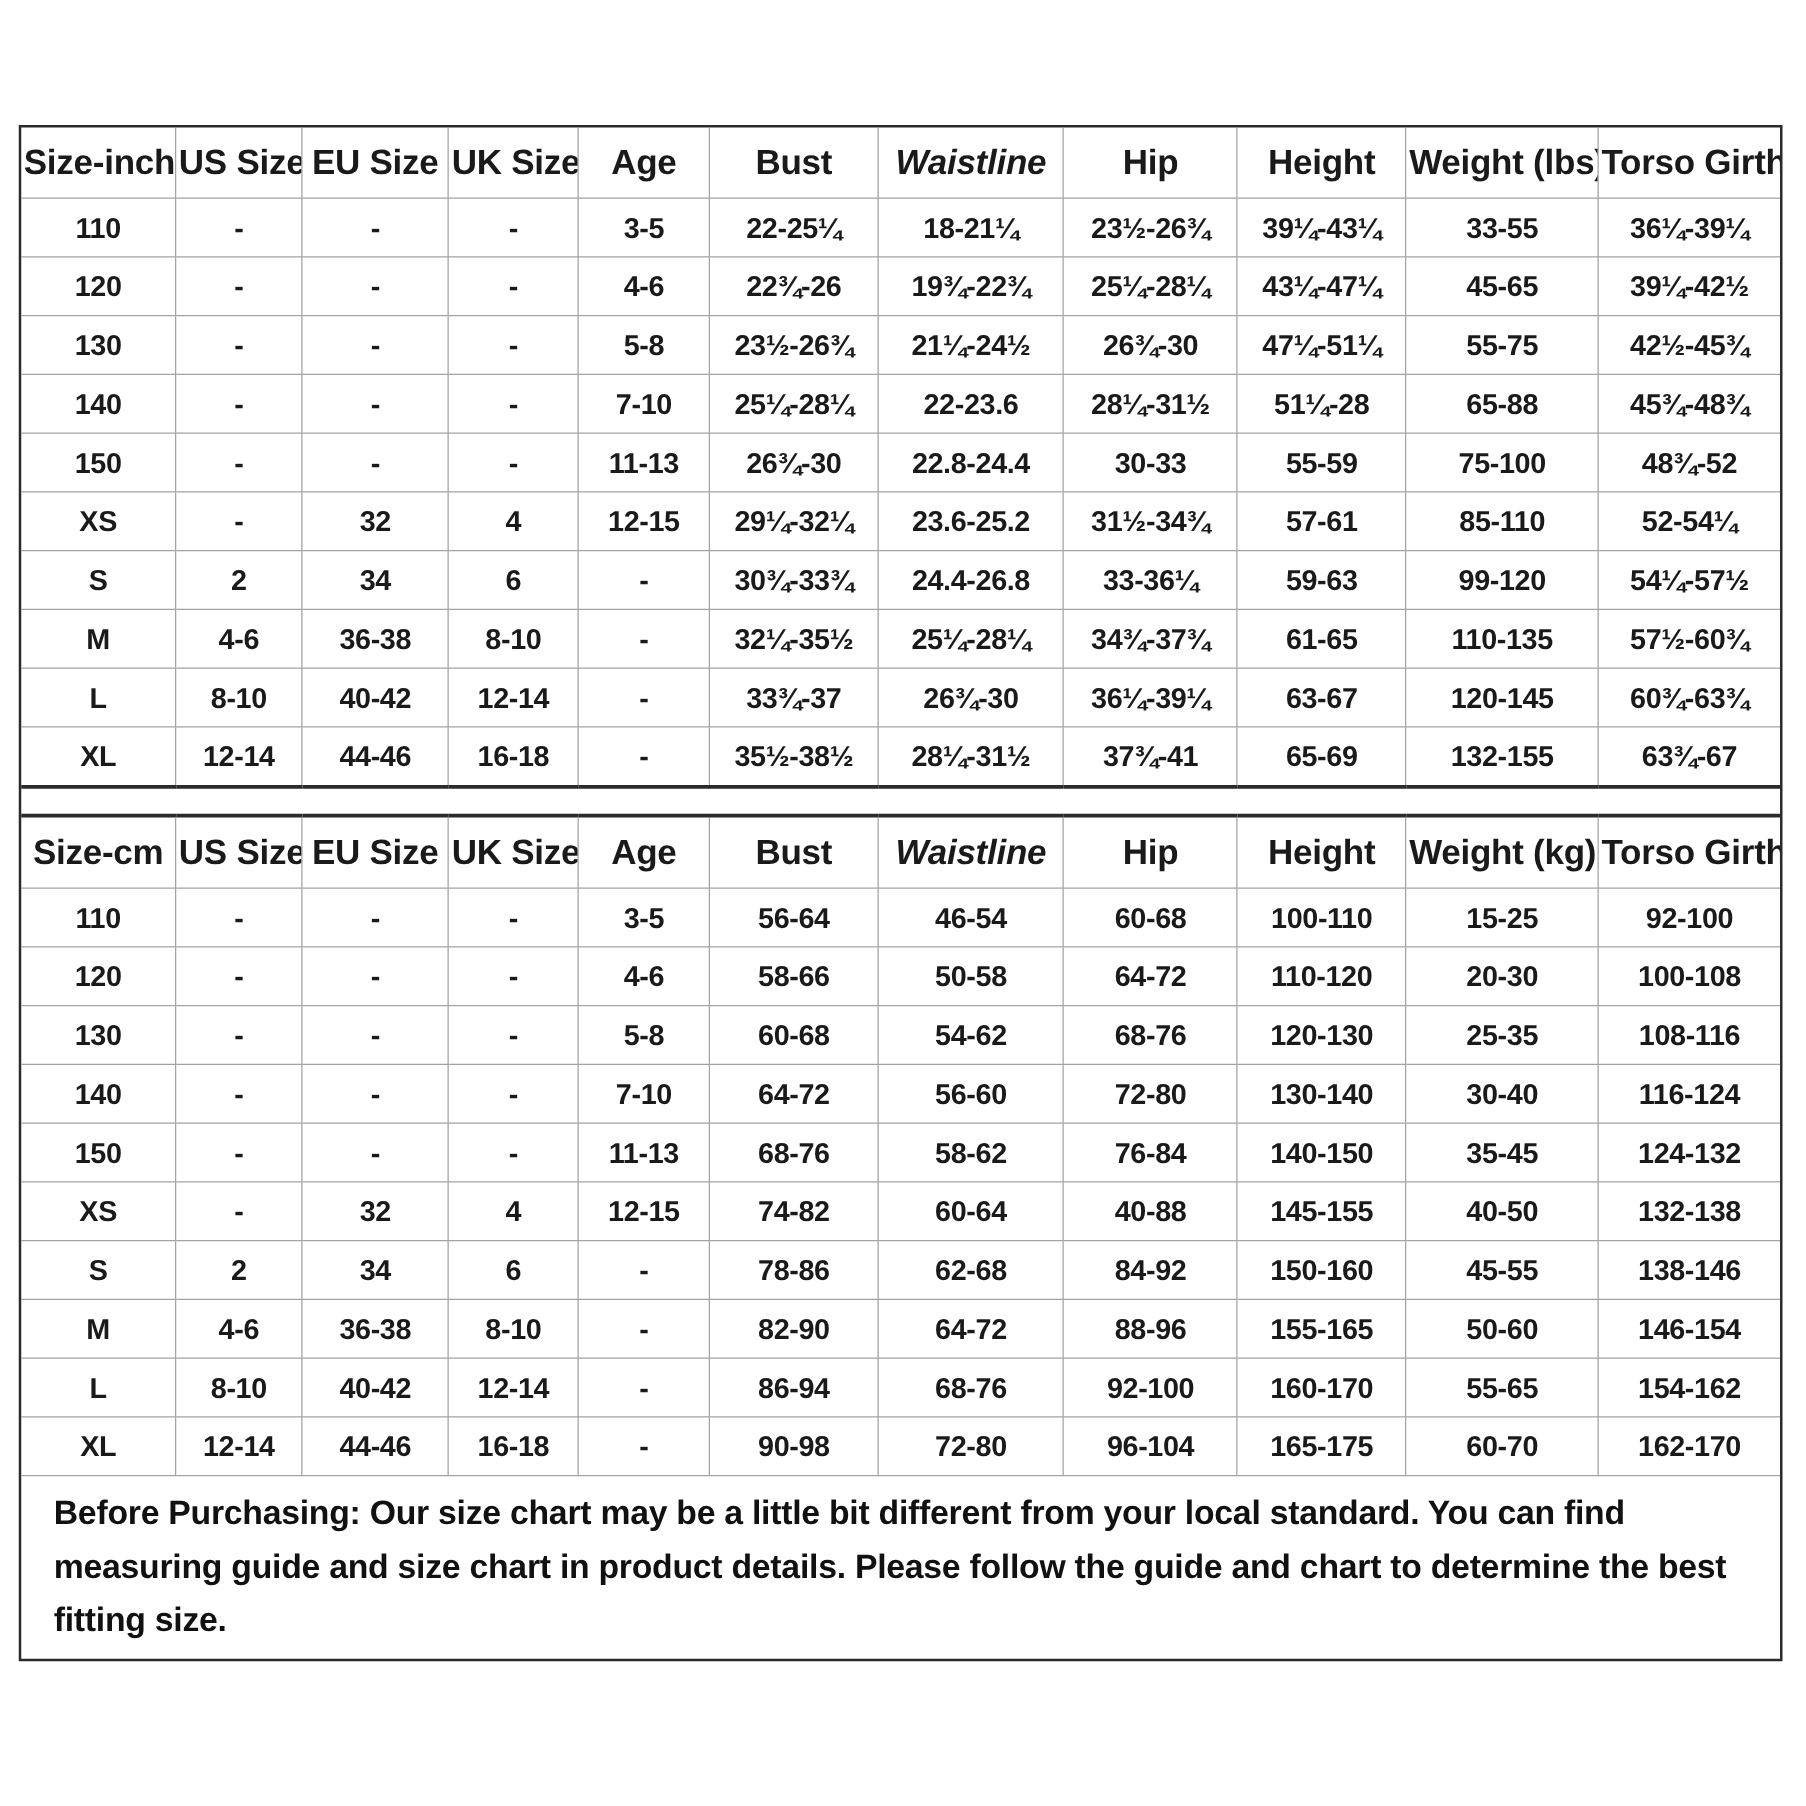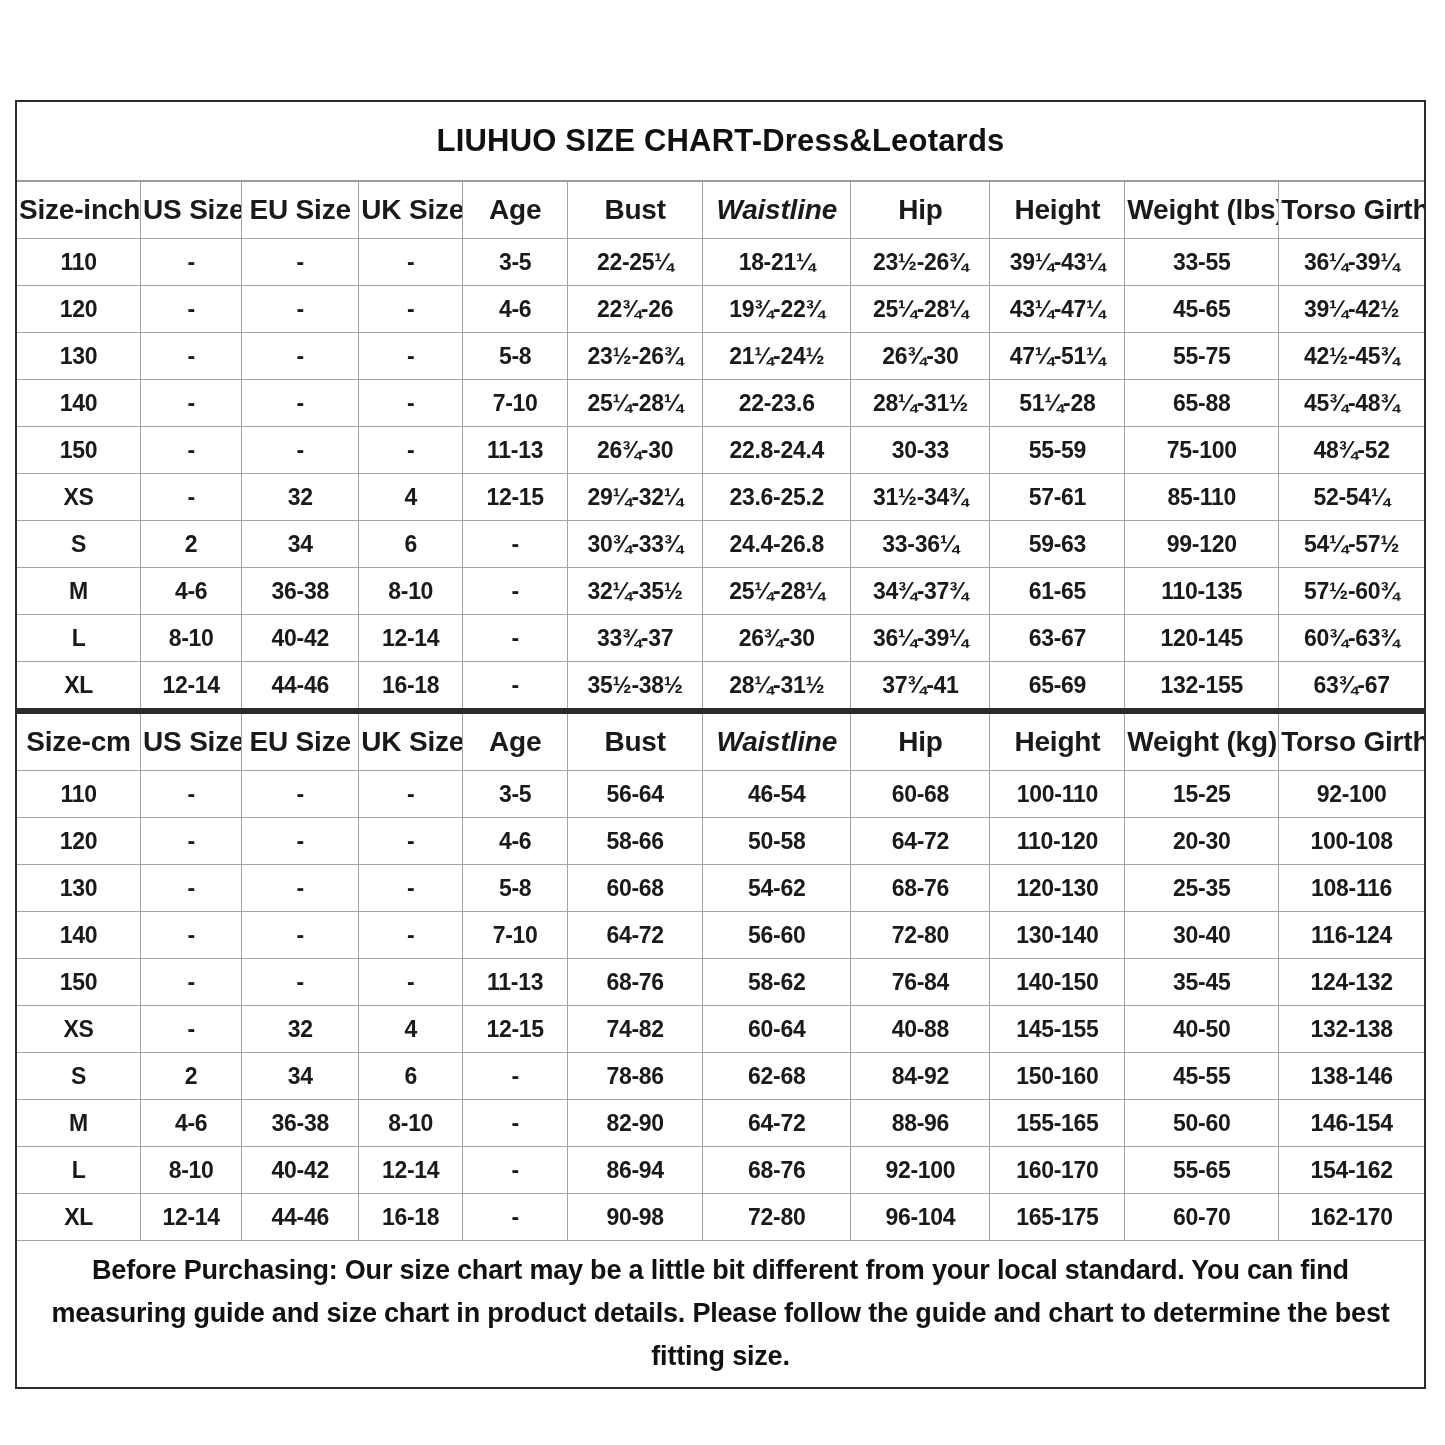--- a/index.html
+++ b/index.html
@@ -60,42 +60,41 @@
   .size-table th:nth-child(5)  { width: 7.4%; }
   .size-table th:nth-child(6)  { width: 9.6%; }
   .size-table th:nth-child(7)  { width: 10.6%; font-style: italic; }
   .size-table th:nth-child(8)  { width: 9.9%; }
   .size-table th:nth-child(9)  { width: 9.6%; text-align: center; }
   .size-table th:nth-child(10) { width: 11.0%; }
   .size-table th:nth-child(11) { width: 10.4%; text-align: center; }
   
   table.table-inch tbody tr:last-child td { border-bottom: 3px solid #2b2b2b; }
   
-  table.table-cm { }
+  table.table-cm { margin-top: 20px; }
   table.table-cm thead th { border-top: 3px solid #2b2b2b; }
   .note {
     min-height: 90px;
     display: flex;
     align-items: center;
     justify-content: center;
-    text-align: center;
+    text-align: left;
     font-size: 27px;
     font-weight: bold;
     color: #111111;
     line-height: 1.6;
     padding: 8px 26px;
     letter-spacing: -0.2px;
     box-sizing: border-box;
   }
 </style>
 </head>
 <body>
 
 <div class="sheet">
-  <div class="title">LIUHUO SIZE CHART-Dress&amp;Leotards</div>
 
   <table class="size-table table-inch">
       <thead>
         <tr>
           <th>Size-inch</th>
           <th>US Size</th>
           <th>EU Size</th>
           <th>UK Size</th>
           <th>Age</th>
           <th>Bust</th>

